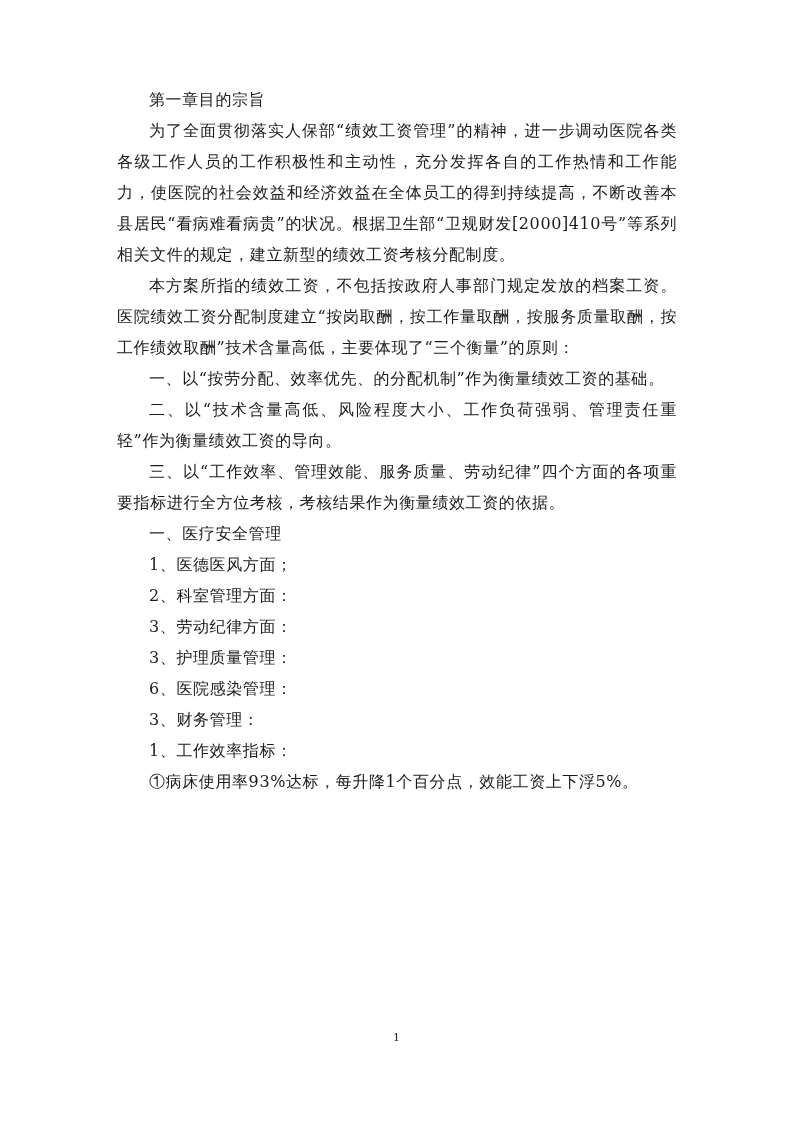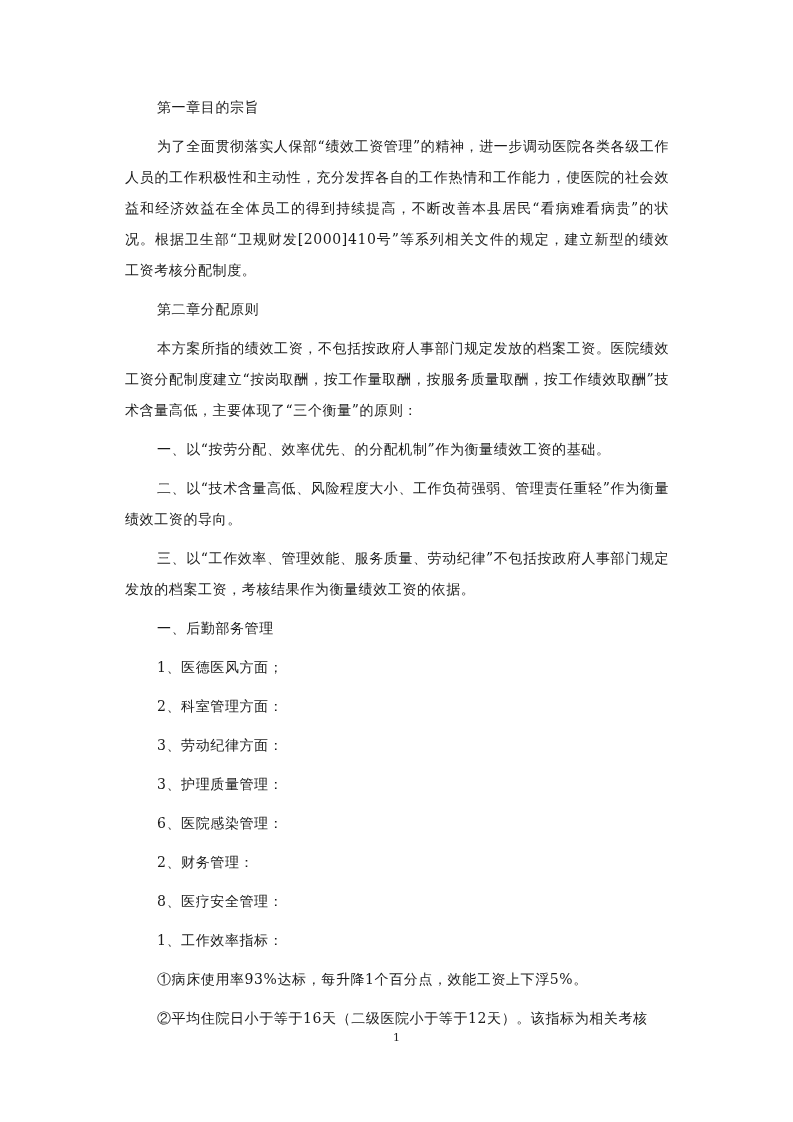--- a/index.html
+++ b/index.html
@@ -15,22 +15,22 @@
       font-family: "DejaVu Serif", "Liberation Serif", serif;
       color: #1a1a1a;
     }
     .page {
       position: absolute;
       left: 117px;
       top: 84px;
       width: 560px;
     }
     .para {
-      margin: 8px;
-      font-size: 14px;
+      margin: 0;
+      font-size: 16px;
       line-height: 31px;
       text-indent: 32px;
       text-align: justify;
       text-align-last: left;
       letter-spacing: 0.6px;
       white-space: normal;
       word-break: break-all;
     }
     .page-number {
       position: absolute;
@@ -42,31 +42,28 @@
       line-height: 14px;
       color: #222;
     }
   </style>
 </head>
 <body>
 
 <div class="page">
   <p class="para">第一章目的宗旨</p>
   <p class="para">为了全面贯彻落实人保部“绩效工资管理”的精神，进一步调动医院各类各级工作人员的工作积极性和主动性，充分发挥各自的工作热情和工作能力，使医院的社会效益和经济效益在全体员工的得到持续提高，不断改善本县居民“看病难看病贵”的状况。根据卫生部“卫规财发[2000]410号”等系列相关文件的规定，建立新型的绩效工资考核分配制度。</p>
-  <p class="para">第二章分配原则</p>
   <p class="para">本方案所指的绩效工资，不包括按政府人事部门规定发放的档案工资。医院绩效工资分配制度建立“按岗取酬，按工作量取酬，按服务质量取酬，按工作绩效取酬”技术含量高低，主要体现了“三个衡量”的原则：</p>
   <p class="para">一、以“按劳分配、效率优先、的分配机制”作为衡量绩效工资的基础。</p>
   <p class="para">二、以“技术含量高低、风险程度大小、工作负荷强弱、管理责任重轻”作为衡量绩效工资的导向。</p>
-  <p class="para">三、以“工作效率、管理效能、服务质量、劳动纪律”不包括按政府人事部门规定发放的档案工资，考核结果作为衡量绩效工资的依据。</p>
-  <p class="para">一、后勤部务管理</p>
+  <p class="para">三、以“工作效率、管理效能、服务质量、劳动纪律”四个方面的各项重要指标进行全方位考核，考核结果作为衡量绩效工资的依据。</p>
+  <p class="para">一、医疗安全管理</p>
   <p class="para">1、医德医风方面；</p>
   <p class="para">2、科室管理方面：</p>
   <p class="para">3、劳动纪律方面：</p>
   <p class="para">3、护理质量管理：</p>
   <p class="para">6、医院感染管理：</p>
-  <p class="para">2、财务管理：</p>
-  <p class="para">8、医疗安全管理：</p>
+  <p class="para">3、财务管理：</p>
   <p class="para">1、工作效率指标：</p>
   <p class="para">①病床使用率93%达标，每升降1个百分点，效能工资上下浮5%。</p>
-  <p class="para">②平均住院日小于等于16天（二级医院小于等于12天）。该指标为相关考核</p>
 </div>
 
 <div class="page-number">1</div>
 
 </body></html>

